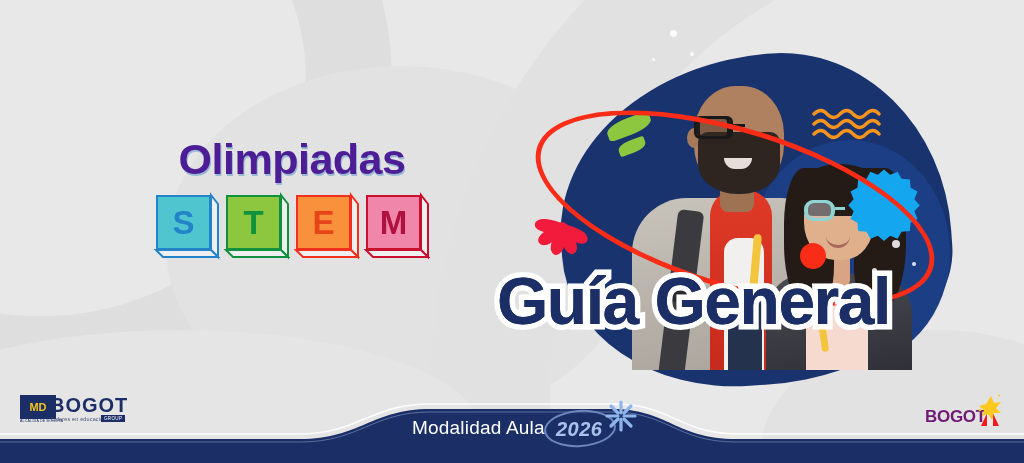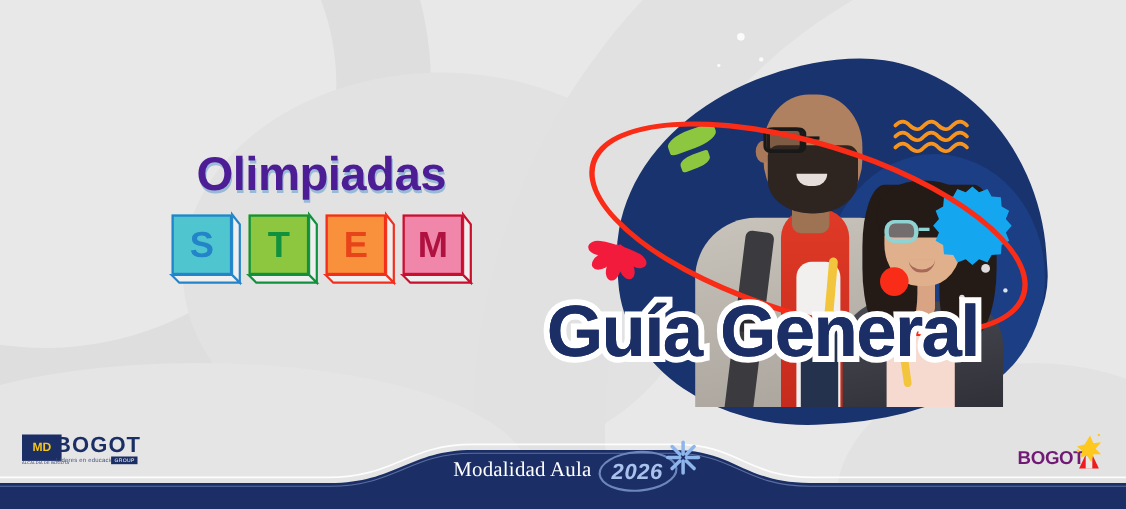--- a/index.html
+++ b/index.html
@@ -183,21 +183,21 @@
   .guia-fill{
     position:absolute;left:497px;top:262px;width:470px;height:78px;
     font-size:66px;font-weight:bold;color:#1b2f66;
     letter-spacing:-1.5px;line-height:78px;white-space:nowrap;
   }
 
   
   .bottombar{position:absolute;left:0;bottom:0;width:1024px;height:70px;}
   .bb-text{
     position:absolute;left:412px;bottom:24px;
-    font-size:19px;color:#ffffff;letter-spacing:.2px;white-space:nowrap;font-family:Liberation Serif, serif;
+    font-size:19px;color:#ffffff;letter-spacing:.2px;white-space:nowrap;
   }
   .bb-year{
     position:absolute;left:556px;bottom:22px;
     font-size:20px;font-weight:bold;font-style:italic;color:#a9c2ec;
     letter-spacing:.5px;
   }
   .bb-oval{
     position:absolute;left:544px;bottom:16px;width:68px;height:33px;
     border:2px solid #6d86bb;border-radius:50%;transform:rotate(-4deg);
   }

